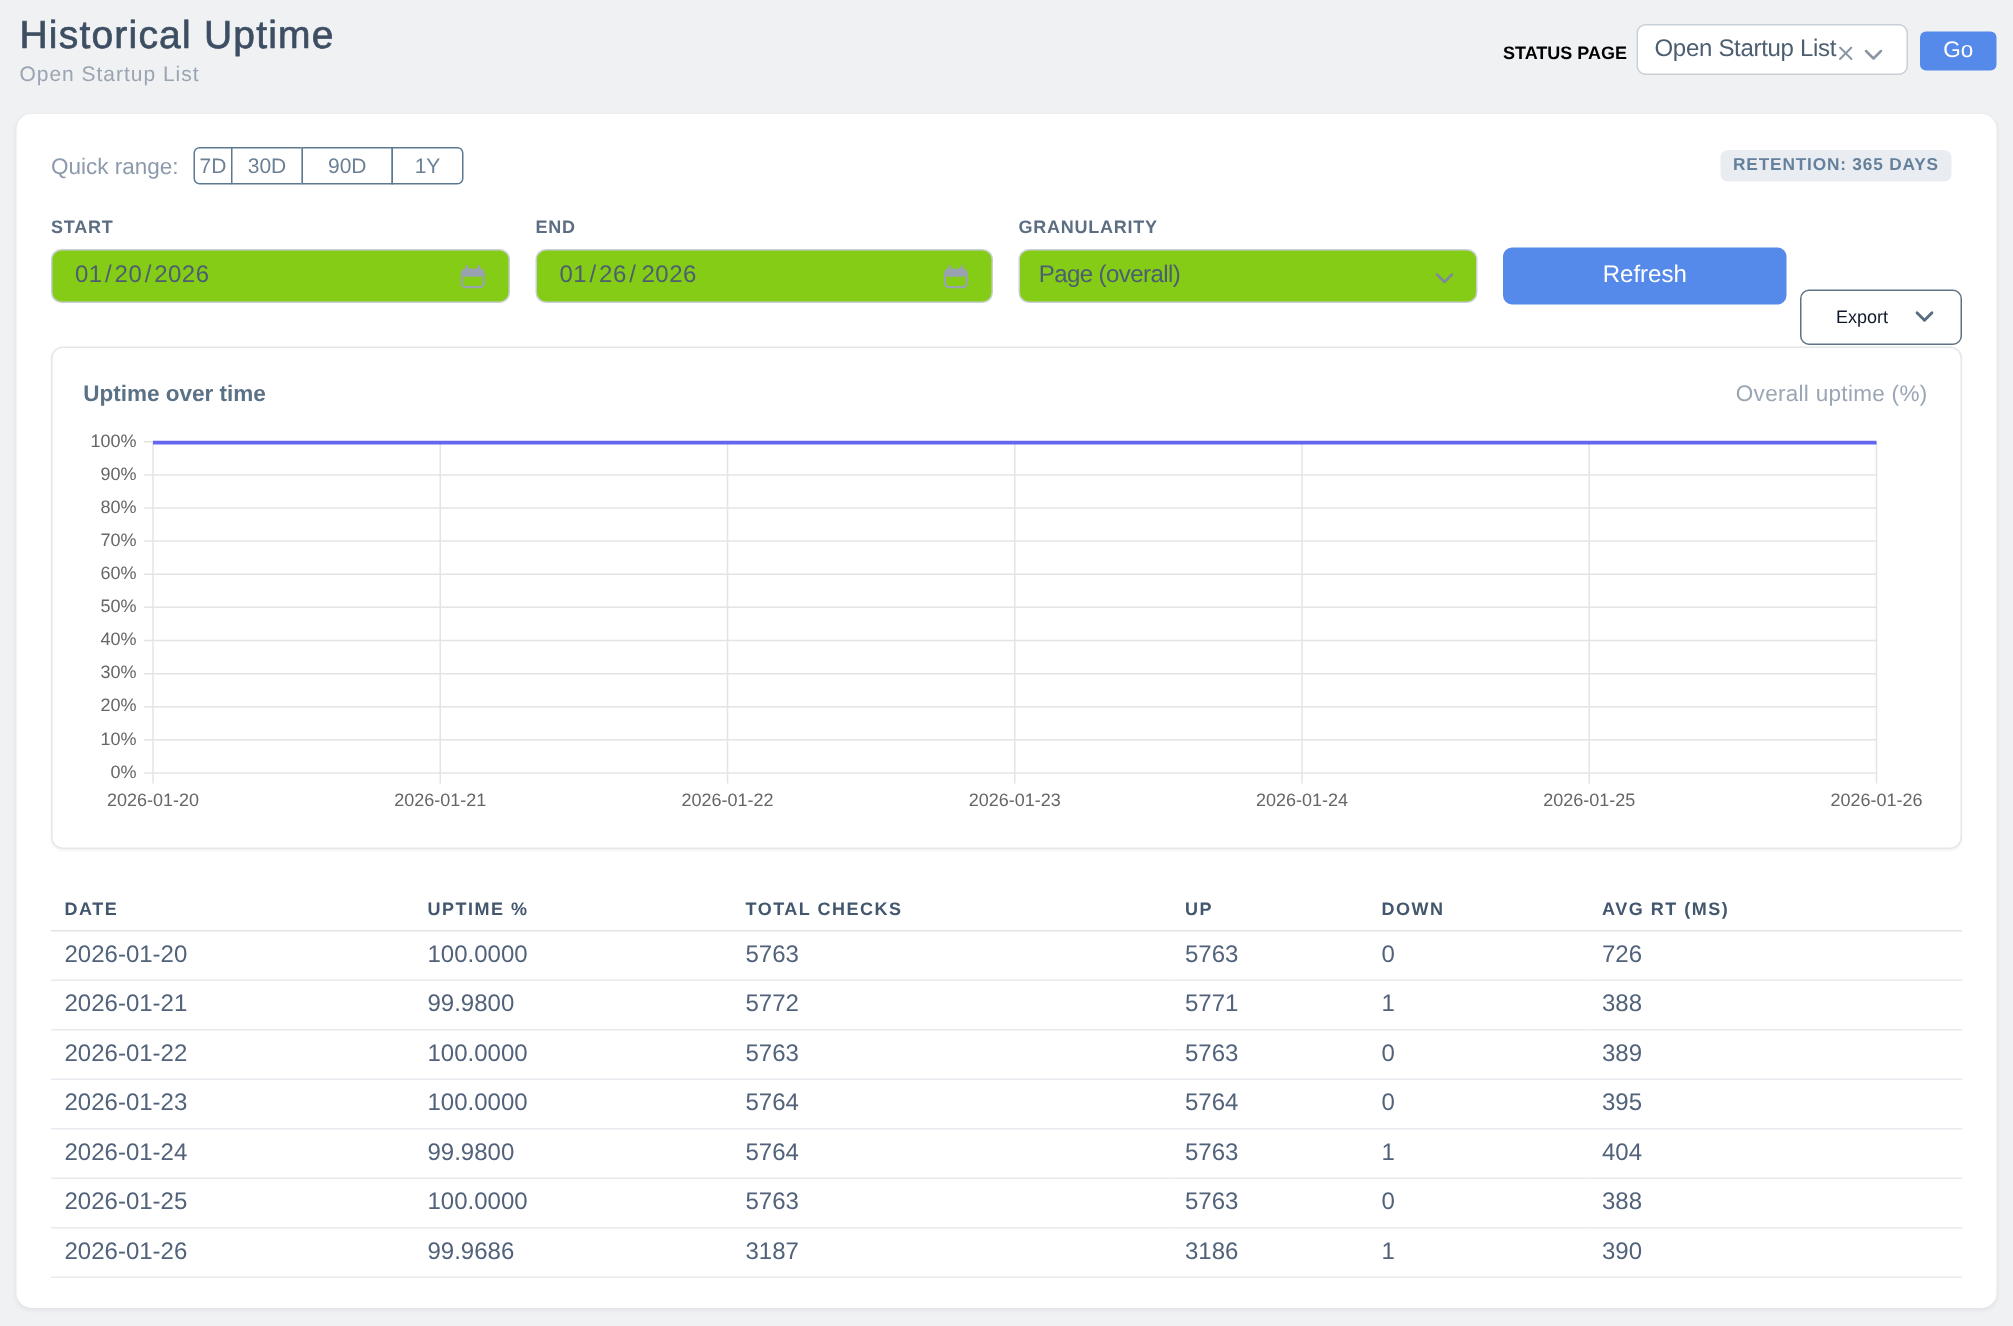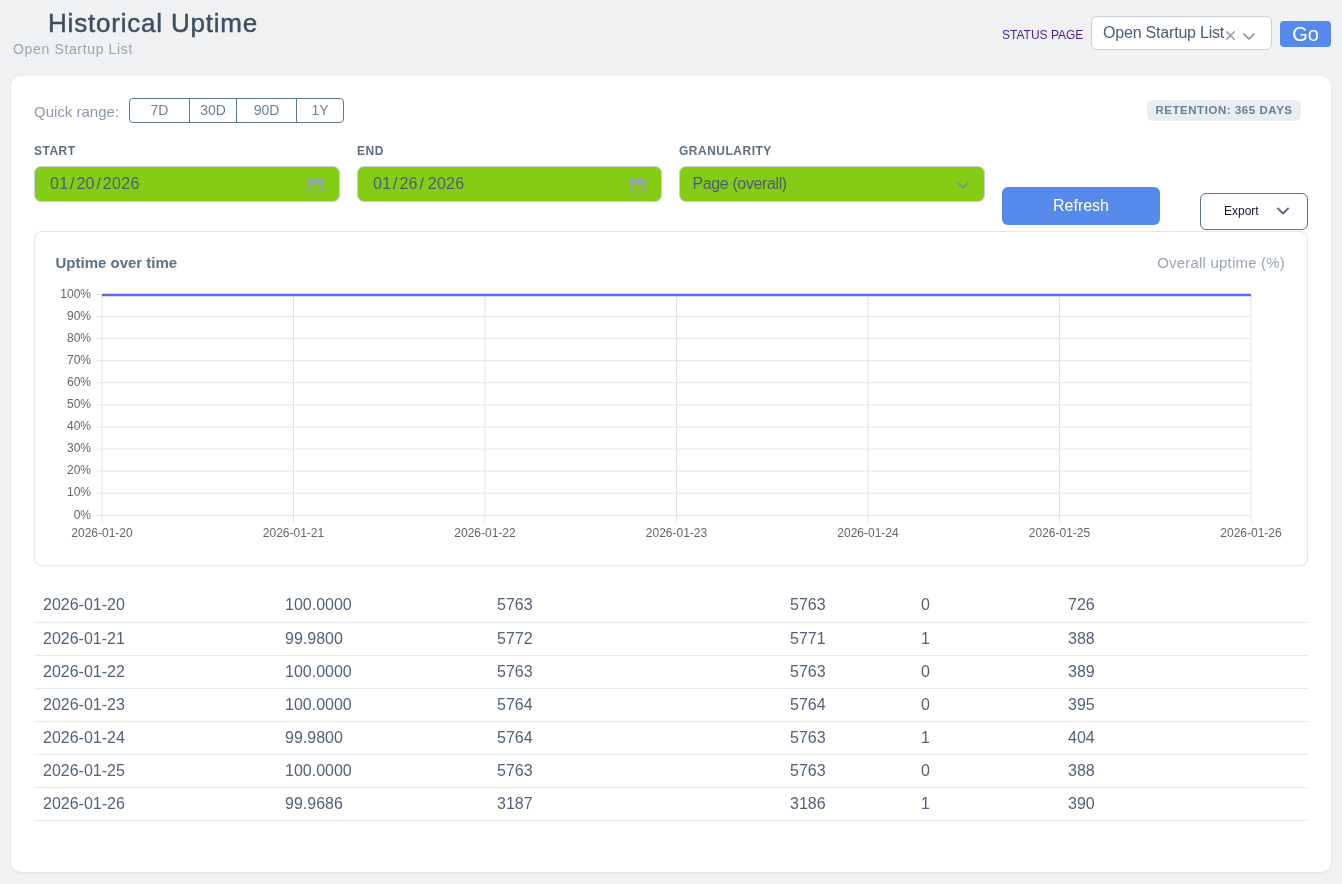--- a/index.html
+++ b/index.html
@@ -1,34 +1,34 @@
 <!DOCTYPE html>
 <html><head>
 <meta charset="utf-8">
 <style>
 * { margin:0; padding:0; box-sizing:border-box; }
 html,body { width:1342px; height:884px; background:#f0f1f3; font-family:"Liberation Sans", sans-serif; position:relative; overflow:hidden; }
-.h1 { position:absolute; left:13px; top:8px; font-size:26px; font-weight:500; color:#3d4e63; letter-spacing:0.8px;margin-left:35px; -webkit-text-stroke:0.45px #3d4e63; }
+.h1 { position:absolute; left:13px; top:8px; font-size:26px; font-weight:500; color:#3d4e63; letter-spacing:0.8px; -webkit-text-stroke:0.45px #3d4e63; }
 .sub { position:absolute; left:13px; top:41px; font-size:14px; letter-spacing:0.65px; color:#9aa5b3; }
-.sp-label { position:absolute; left:1002px; top:27.5px; font-size:12px; font-weight:400; letter-spacing:0px; color:#4c1d95; }
+.sp-label { position:absolute; left:1002px; top:27.5px; font-size:12px; font-weight:700; letter-spacing:0px; color:#000000; }
 .sp-select { position:absolute; left:1091px; top:16px; width:181px; height:34px; background:#fff; border:1px solid #c9cfd7; border-radius:6px; }
 .sp-select .txt { position:absolute; left:11px; top:7px; font-size:16px; letter-spacing:-0.2px; color:#4c5e70; }
 .sp-select .chev { position:absolute; left:150.5px; top:15.5px; }
-.go { position:absolute; left:1280px; top:21px; width:51px; height:26px; background:#5589ea; border-radius:4px; color:#fff; font-size:20px; text-align:center; line-height:26px; }
+.go { position:absolute; left:1280px; top:21px; width:51px; height:26px; background:#5589ea; border-radius:4px; color:#fff; font-size:15px; text-align:center; line-height:26px; }
 .panel { position:absolute; left:11px; top:76px; width:1320px; height:796px; background:#fff; border-radius:10px; box-shadow:0 1px 3px rgba(30,41,59,0.08); }
 .qr-label { position:absolute; left:34px; top:103px; font-size:15px; color:#8d9aab; }
 .rgroup { position:absolute; left:129px; top:98px; height:25px; display:flex; }
 .rbtn { height:25px; background:#fff; border:1px solid #5d7990; color:#6c8095; font-size:14px; text-align:center; line-height:23px; margin-left:-1px; }
 .rbtn:first-child { border-radius:4px 0 0 4px; margin-left:0; }
 .rbtn:last-child { border-radius:0 4px 4px 0; }
 .badge { position:absolute; left:1147px; top:100px; width:154px; height:21px; background:#e9edf2; border-radius:5px; font-size:11.5px; font-weight:700; letter-spacing:0.55px; color:#64809c; text-align:center; line-height:21px; }
 .flabel { position:absolute; font-size:12px; font-weight:700; letter-spacing:0.5px; color:#5d6e82; top:143.5px; }
 .finput { position:absolute; top:166px; height:36px; background:#84cc16; border:1px solid #c9cfd7; border-radius:7px; }
 .finput .val { position:absolute; left:15px; top:8px; font-size:16px; color:#4c5e70; }
-.btn-refresh { position:absolute; left:1002px; top:165px; width:158px; height:38px; background:#5589ea; border-radius:6px; color:#fff; font-size:16px; text-align:center; line-height:38px;margin-top:22px; }
+.btn-refresh { position:absolute; left:1002px; top:165px; width:189px; height:38px; background:#5589ea; border-radius:6px; color:#fff; font-size:16px; text-align:center; line-height:38px; }
 .btn-export { position:absolute; left:1200px; top:165px; width:108px; height:37px; background:#fff; border:1px solid #5f7386; border-radius:6px; color:#0f172a; font-size:12px;margin-top:28px; }
 .card { position:absolute; left:34px; top:231px; width:1274px; height:335px; background:#fff; border:1px solid #e4e7ea; border-radius:8px; box-shadow:0 1px 2px rgba(30,41,59,0.05); }
 .ctitle { position:absolute; left:20.5px; top:22px; font-size:15px; font-weight:700; color:#5b7186; }
 .clabel { position:absolute; right:22px; top:22px; font-size:15px; letter-spacing:0.2px; color:#9aa6b5; }
 table.data { position:absolute; left:34px; top:589px; width:1274px; border-collapse:collapse; table-layout:fixed; }
 table.data col.c1{width:242px} table.data col.c2{width:212px} table.data col.c3{width:293px} table.data col.c4{width:131px} table.data col.c5{width:147px}
 table.data th { height:31px; font-size:12px; font-weight:700; letter-spacing:1px; color:#42566d; text-align:left; padding-left:9px; padding-top:3px; border-bottom:1px solid #dfe3e8; vertical-align:middle; }
 table.data td { height:33px; font-size:16px; color:#51627a; padding-left:9px; border-bottom:1px solid #e7eaee; vertical-align:middle; }
 </style>
 </head>
@@ -44,21 +44,21 @@
   <svg class="chev" width="12" height="7" viewBox="0 0 12 7" fill="none" stroke="#8b95a3" stroke-width="1.7" stroke-linecap="round" stroke-linejoin="round">
       <path d="M1 1l5 5 5-5"></path>
     </svg>
 </div>
 <div class="go">Go</div>
 
 <div class="panel"></div>
 
 <div class="qr-label">Quick range:</div>
 <div class="rgroup">
-  <div class="rbtn" style="width:61px">7D</div>
+  <div class="rbtn" style="width:26px">7D</div>
   <div class="rbtn" style="width:48px">30D</div>
   <div class="rbtn" style="width:61px">90D</div>
   <div class="rbtn" style="width:48px">1Y</div>
 </div>
 <div class="badge">RETENTION: 365 DAYS</div>
 
 <div class="flabel" style="left:34px">START</div>
 <div class="flabel" style="left:357px">END</div>
 <div class="flabel" style="left:679px">GRANULARITY</div>
 <div class="finput" style="left:34px; width:306px">
@@ -166,20 +166,28 @@
 <table class="data">
   <colgroup>
       <col class="c1">
       <col class="c2">
       <col class="c3">
       <col class="c4">
       <col class="c5">
       <col>
     </colgroup>
   <tbody>
+      <tr>
+        <th>DATE</th>
+        <th>UPTIME %</th>
+        <th>TOTAL CHECKS</th>
+        <th>UP</th>
+        <th>DOWN</th>
+        <th>AVG RT (MS)</th>
+      </tr>
   <tr>
         <td>2026-01-20</td>
         <td>100.0000</td>
         <td>5763</td>
         <td>5763</td>
         <td>0</td>
         <td>726</td>
       </tr>
   <tr>
         <td>2026-01-21</td>

